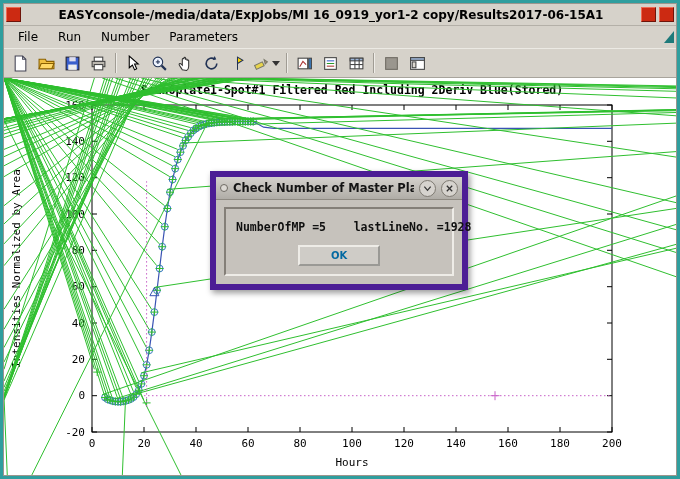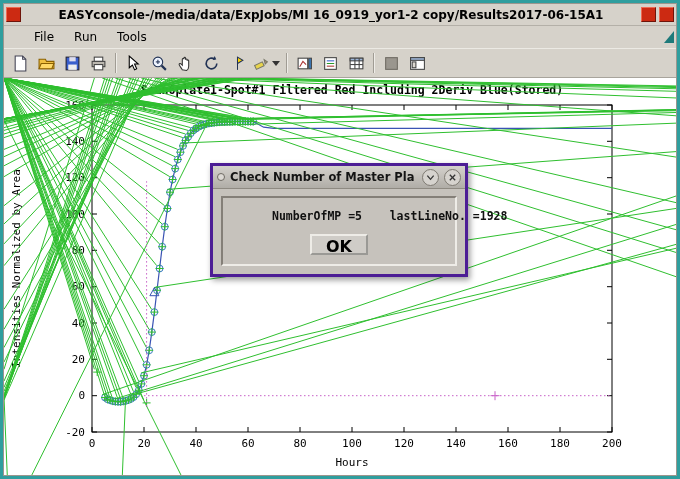--- a/index.html
+++ b/index.html
@@ -7,69 +7,70 @@
   .window{
     width:680px;height:479px;background:#2f9e9e;padding:3px;position:relative;
     font-family:"DejaVu Sans",sans-serif;color:#000;
   }
   .chrome{height:100%;background:#d6d2ca;border:1px solid #9a968e;display:flex;flex-direction:column;}
   
   .titlebar{height:22px;display:flex;align-items:center;background:#d6d2ca;border-bottom:1px solid #b4b0a8;padding:0 2px;gap:3px;}
   .wm-btn{width:15px;height:15px;background:#cc2a12;border:1px solid #6e140a;border-top-color:#ef6a52;border-left-color:#ef6a52;flex:0 0 auto;cursor:pointer;}
   .win-title{flex:1;text-align:center;font-size:12px;font-weight:bold;white-space:nowrap;overflow:hidden;}
   
-  .menubar{height:22px;display:flex;align-items:center;background:#d6d2ca;font-size:12px;padding-left:20px;position:relative;}
+  .menubar{height:22px;display:flex;align-items:center;background:#d6d2ca;font-size:12px;padding-left:4px;position:relative;}
   .menu-item{padding:2px 10px;cursor:pointer;}
   .menubar-grip{position:absolute;right:2px;top:5px;width:0;height:0;border-left:10px solid transparent;border-bottom:12px solid #1d7a7a;}
   
   .toolbar{height:30px;display:flex;align-items:center;background:#d6d2ca;border-top:1px solid #eceae4;border-bottom:1px solid #a8a49c;padding:2px 4px;gap:1px;}
   .tool{width:25px;height:24px;display:flex;align-items:center;justify-content:center;border:1px solid transparent;cursor:pointer;}
   .tool svg{width:17px;height:17px;}
   .tool.wide{width:31px;}
   .drop{width:0;height:0;border-left:4px solid transparent;border-right:4px solid transparent;border-top:5px solid #333;margin-left:2px;}
   .sep{width:2px;height:20px;border-left:1px solid #a09c94;border-right:1px solid #efede8;margin:0 3px;}
   
   .figure{flex:1;background:#ffffff;position:relative;overflow:hidden;}
   .figure svg.chartsvg{display:block;width:100%;height:100%;}
   .tick{font:11px "DejaVu Sans Mono",monospace;fill:#000;}
   .ctitle{font:bold 11.5px "DejaVu Sans Mono",monospace;fill:#000;}
   .clabel{font:11px "DejaVu Sans Mono",monospace;fill:#000;}
   
-  .dialog{position:absolute;left:206px;top:85px;width:258px;background:#c6c2bc;
-    border:3px solid #4c1d95;box-shadow:2px 3px 6px rgba(0,0,0,.4);}
+  .dialog{position:absolute;left:206px;top:93px;width:258px;background:#c6c2bc;
+    border:6px solid #4c1d95;box-shadow:2px 3px 6px rgba(0,0,0,.4);}
   .dlg-titlebar{height:23px;display:flex;align-items:center;gap:5px;padding:0 4px;
     background:linear-gradient(#d4d1cc,#b0ada7);border-bottom:1px solid #8e8a82;cursor:default;}
   .dlg-dot{width:8px;height:8px;border-radius:50%;border:1px solid #6f6b64;background:#dcd9d4;flex:0 0 auto;}
   .dlg-title{flex:1;font-size:11.5px;font-weight:bold;white-space:nowrap;overflow:hidden;color:#141414;}
   .dlg-btn{width:17px;height:17px;border-radius:50%;background:#d6d3ce;border:1px solid #7e7a72;
     display:flex;align-items:center;justify-content:center;flex:0 0 auto;cursor:pointer;}
   .dlg-btn svg{width:9px;height:9px;}
   .dlg-body{padding:7px 8px 8px;}
   .dlg-panel{border:2px solid;border-color:#847f78 #eeece7 #eeece7 #847f78;padding:11px 6px 8px;text-align:center;}
-  .dlg-msg{font-family:"DejaVu Sans Mono",monospace;font-size:11.5px;font-weight:bold;white-space:pre;text-align:left;padding-left:4px;color:#101010;margin-left:39px;}
-  .ok-button{margin-top:11px;width:58px;height:21px;background:#cfccc7;border:2px outset #eeece7;
-    font-family:"DejaVu Sans",sans-serif;font-size:16px;font-weight:bold;color:#000000;cursor:pointer;}
+  .dlg-msg{font-family:"DejaVu Sans Mono",monospace;font-size:11.5px;font-weight:bold;white-space:pre;text-align:left;padding-left:4px;color:#101010;}
+  .ok-button{margin-top:11px;width:82px;height:21px;background:#cfccc7;border:2px outset #eeece7;
+    font-family:"DejaVu Sans",sans-serif;font-size:10px;font-weight:bold;color:#0369a1;cursor:pointer;}
 </style>
 </head>
 <body>
 
 <div class="window">
   <div class="chrome">
 
     <div class="titlebar">
       <div class="wm-btn"></div>
       <div class="win-title">EASYconsole-/media/data/ExpJobs/MI 16_0919_yor1-2 copy/Results2017-06-15A1</div>
       <div class="wm-btn"></div>
       <div class="wm-btn"></div>
     </div>
 
     <div class="menubar">
       <span class="menu-item">File</span>
       <span class="menu-item">Run</span>
-      <span class="menu-item">Tools</span>
+      <span class="menu-item">Number</span>
+      <span class="menu-item">Parameters</span>
       <span class="menubar-grip"></span>
     </div>
 
     <div class="toolbar">
       <div class="tool">
         <svg viewBox="0 0 16 16">
             <path d="M3 1h7l3 3v11H3z" fill="#fff" stroke="#445"></path>
             <path d="M10 1v3h3" fill="none" stroke="#445"></path>
           </svg>
       </div>

